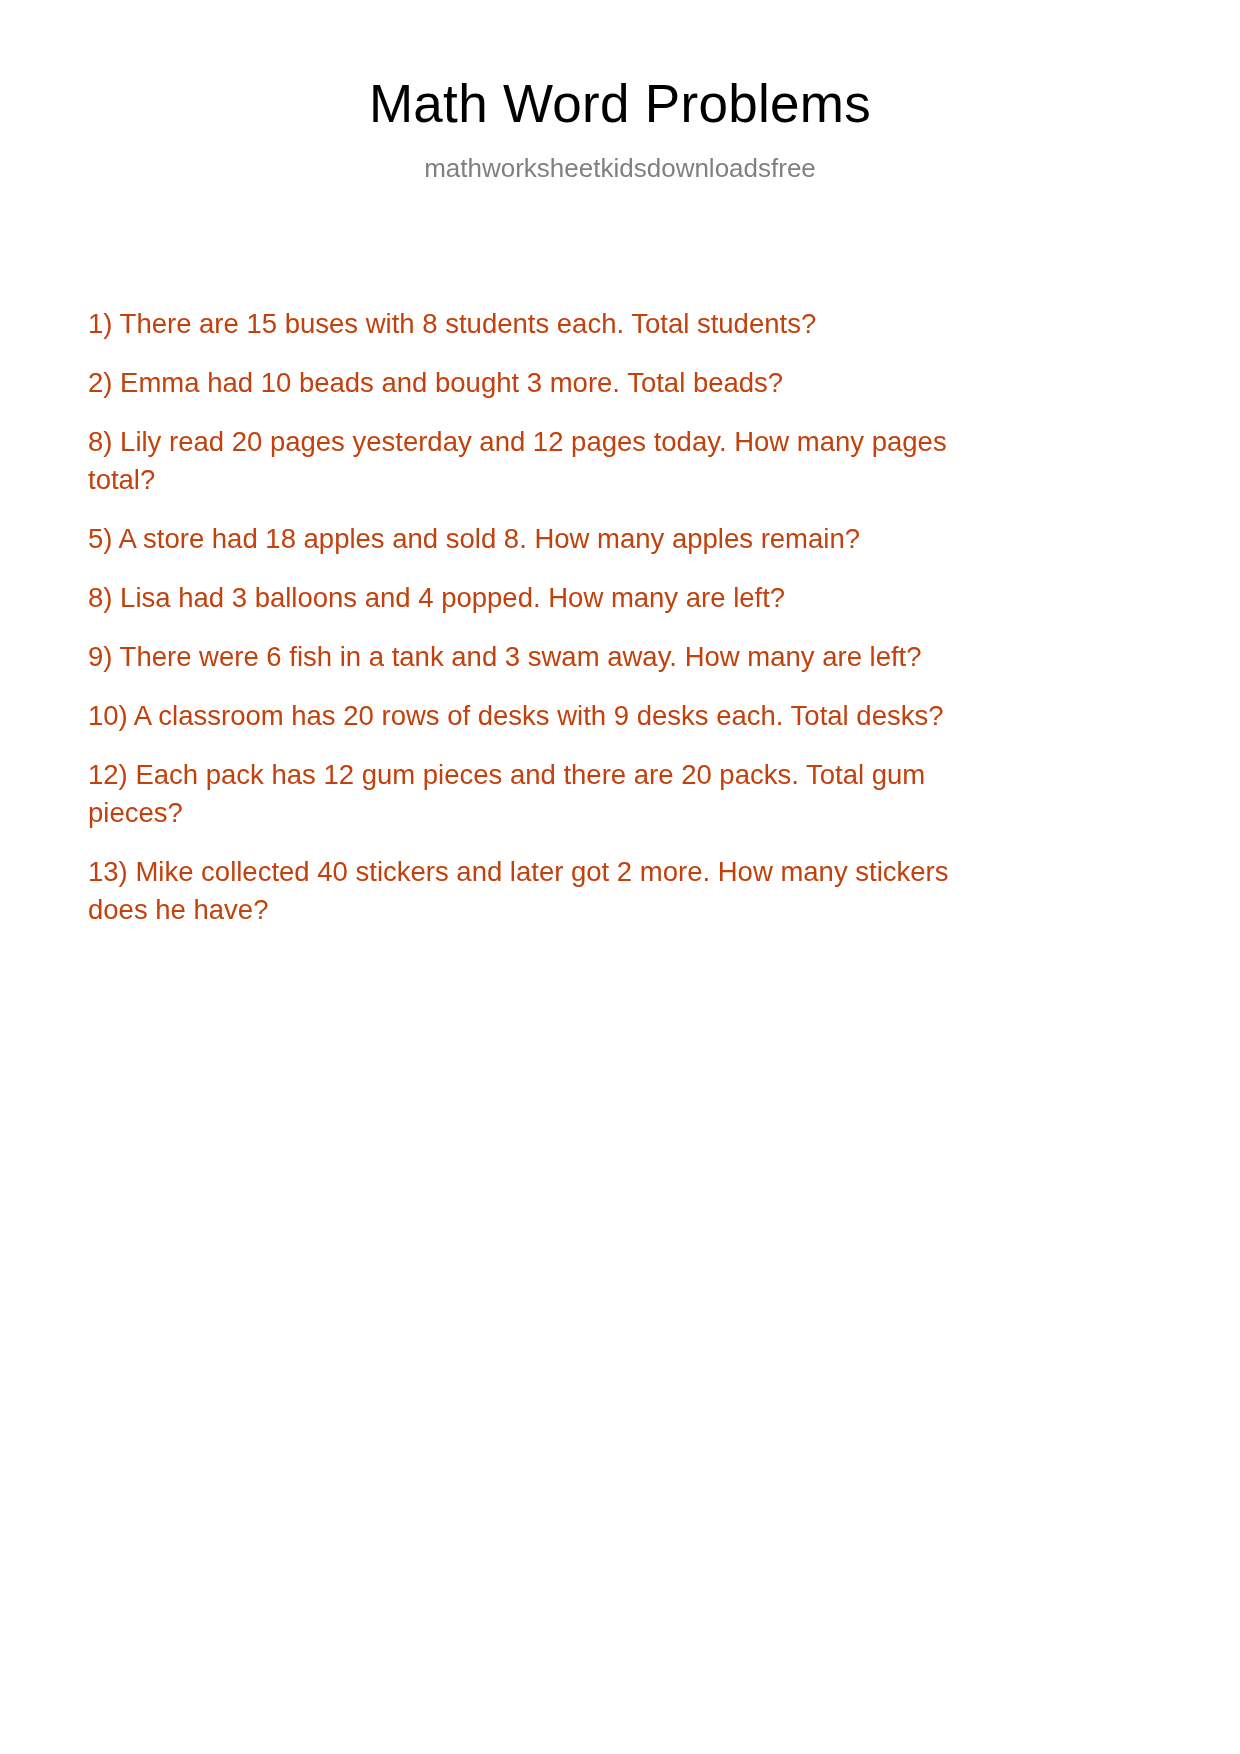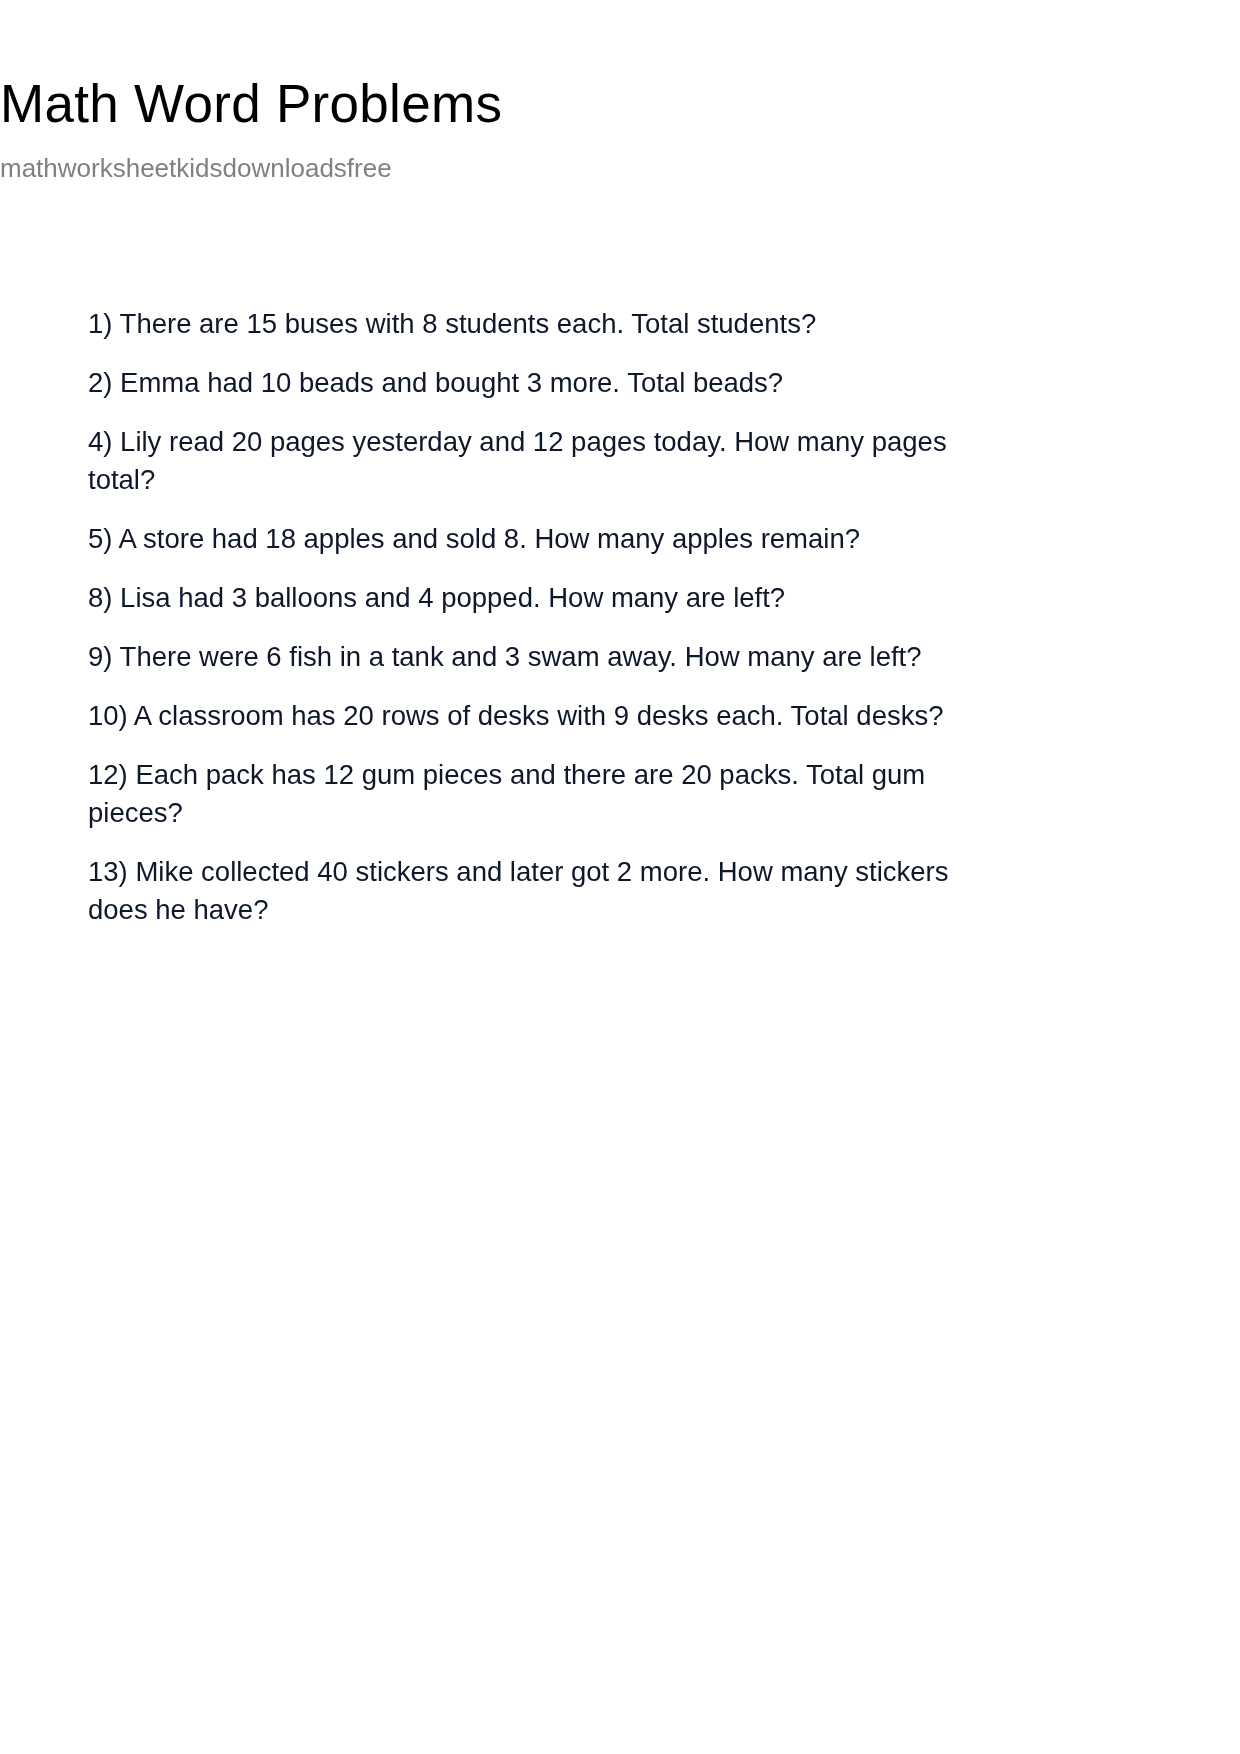--- a/index.html
+++ b/index.html
@@ -13,20 +13,21 @@
     width: 1240px;
     height: 1754px;
     background: #ffffff;
     margin: 0 auto;
     overflow: hidden;
     font-family: "Liberation Sans", "DejaVu Sans", sans-serif;
     -webkit-font-smoothing: antialiased;
   }
   .header {
     padding-top: 74px;
+    text-align: center;
   }
   .doc-title {
     font-family: "Liberation Sans", "DejaVu Sans", sans-serif;
     font-size: 53px;
     line-height: 1.12;
     font-weight: 400;
     color: #000000;
     letter-spacing: 0.3px;
     margin: 0;
     padding: 0;
@@ -46,21 +47,21 @@
     list-style: none;
     position: absolute;
     left: 88px;
     top: 305px;
     width: 900px;
   }
   .problem {
     font-family: "Liberation Sans", "DejaVu Sans", sans-serif;
     font-size: 27.5px;
     line-height: 38px;
-    color: #0f172a;
+    color: #c2410c;
     margin: 0 0 21px 0;
     text-align: left;
     white-space: pre-wrap;
   }
   .problem:last-child {
     margin-bottom: 0;
   }
 </style>
 </head>
 <body>
@@ -68,21 +69,21 @@
 <div class="page">
 
   <div class="header">
     <h1 class="doc-title">Math Word Problems</h1>
     <div class="doc-subtitle">mathworksheetkidsdownloadsfree</div>
   </div>
 
   <ol class="problems">
     <li class="problem">1) There are 15 buses with 8 students each. Total students?</li>
     <li class="problem">2) Emma had 10 beads and bought 3 more. Total beads?</li>
-    <li class="problem">4) Lily read 20 pages yesterday and 12 pages today. How many pages total?</li>
+    <li class="problem">8) Lily read 20 pages yesterday and 12 pages today. How many pages total?</li>
     <li class="problem">5) A store had 18 apples and sold 8. How many apples remain?</li>
     <li class="problem">8) Lisa had 3 balloons and 4 popped. How many are left?</li>
     <li class="problem">9) There were 6 fish in a tank and 3 swam away. How many are left?</li>
     <li class="problem">10) A classroom has 20 rows of desks with 9 desks each. Total desks?</li>
     <li class="problem">12) Each pack has 12 gum pieces and there are 20 packs. Total gum pieces?</li>
     <li class="problem">13) Mike collected 40 stickers and later got 2 more. How many stickers does he have?</li>
   </ol>
 
 </div>
 

